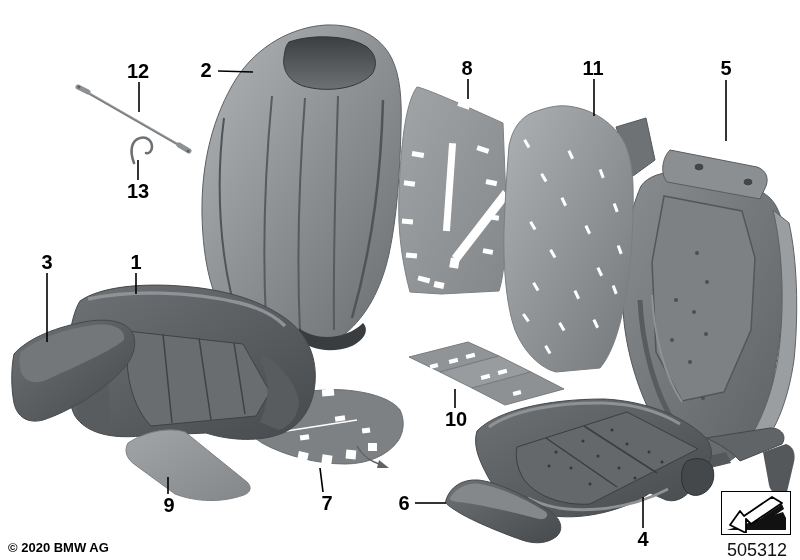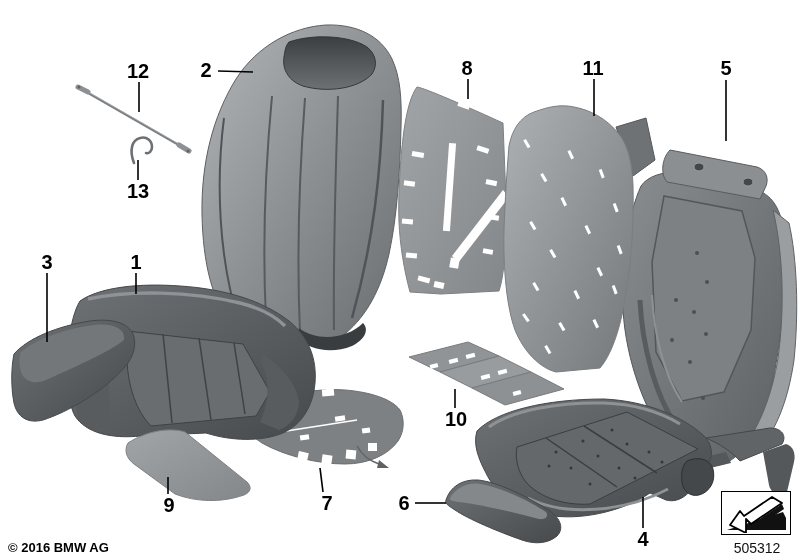--- a/index.html
+++ b/index.html
@@ -3,21 +3,21 @@
 <meta charset="utf-8">
 <style>
   html,body{margin:0;padding:0;background:#fff;}
   .stage{position:relative;width:800px;height:560px;background:#fff;overflow:hidden;
          font-family:"Liberation Sans",sans-serif;}
   .stage svg{position:absolute;left:0;top:0;}
   .leader{stroke:#000;stroke-width:1.6;}
   .callout{font:700 20px "Liberation Sans",sans-serif;fill:#000;}
   .copyright{position:absolute;left:8px;top:540px;font-size:13px;font-weight:700;color:#000;}
   .refnum{position:absolute;left:719px;top:540px;width:76px;text-align:center;
-          font-size:14px;color:#111;}
+          font-size:18px;color:#111;}
   .refbox{position:absolute;left:721px;top:491px;width:70px;height:44px;
           border:1.6px solid #000;background:#fff;box-sizing:border-box;}
 </style>
 </head>
 <body>
 
 <div class="stage">
 <svg width="800" height="560" viewBox="0 0 800 560">
   <defs>
     <linearGradient id="gCover" x1="0" y1="0" x2="1" y2="1">
@@ -248,21 +248,21 @@
         <text x="456" y="426" text-anchor="middle" class="callout">10</text>
         <line x1="594" y1="79" x2="594" y2="116" class="leader"></line>
         <text x="593" y="75" text-anchor="middle" class="callout">11</text>
         <line x1="139" y1="82" x2="139" y2="112" class="leader"></line>
         <text x="138" y="78" text-anchor="middle" class="callout">12</text>
         <line x1="138" y1="180" x2="138" y2="160" class="leader"></line>
         <text x="138" y="198" text-anchor="middle" class="callout">13</text>
       </g>
 </svg>
 
-<div class="copyright">© 2016 BMW AG</div>
+<div class="copyright">© 2020 BMW AG</div>
 
 <div class="refbox">
   <svg width="67" height="41" viewBox="0 0 67 41">
     <path d="M5,38 L61,20 L64,26 L64,38 Z" fill="#111111"></path>
     <path d="M29,33 L60,12 L62,17 L31,38 Z" fill="#111111"></path>
     <path d="M8,33 L18,19 L22,24 L50,5 L60,11 L29,32 L24,27 L24,41 Z" fill="#ffffff" stroke="#000000" stroke-width="1.8" stroke-linejoin="round"></path>
   </svg>
 </div>
 <div class="refnum">505312</div>
 </div>

